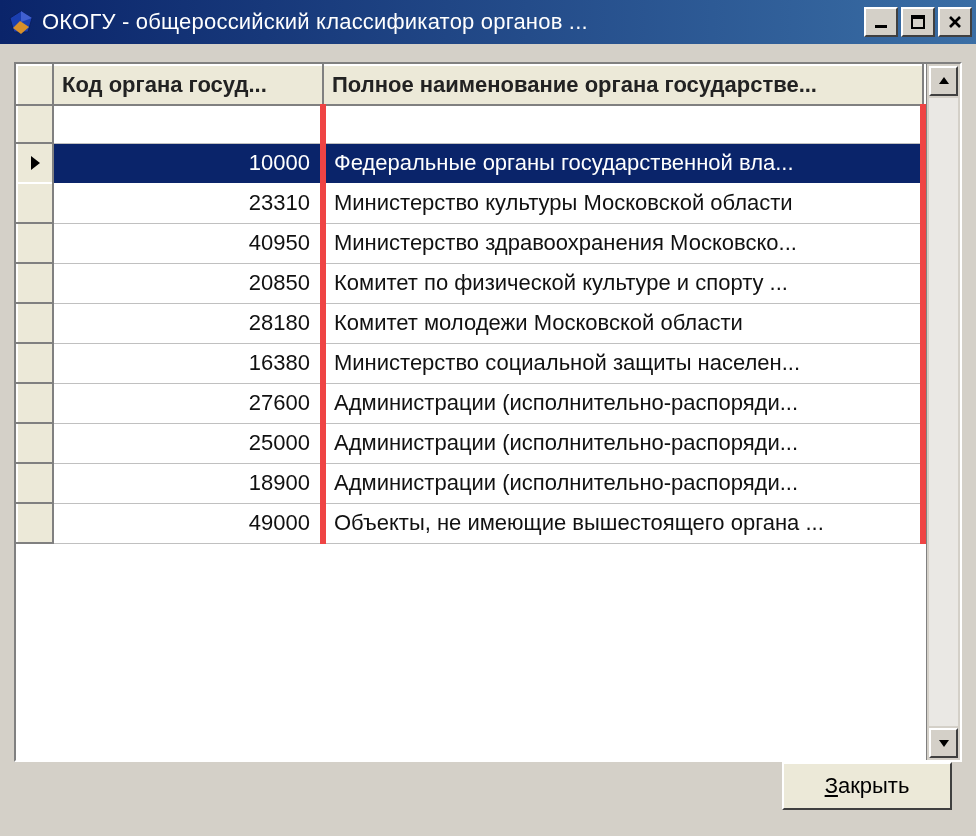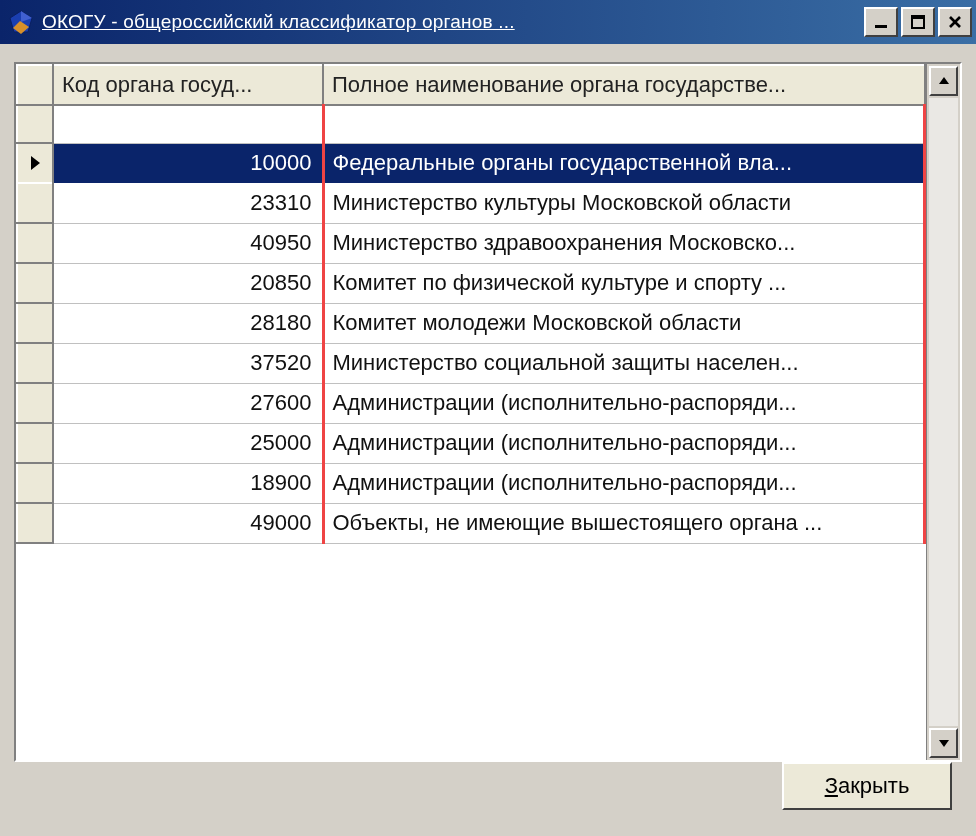--- a/index.html
+++ b/index.html
@@ -29,23 +29,22 @@
     margin: 0 6px 0 2px;
     display: inline-flex;
     align-items: center;
     justify-content: center;
   }
   .titlebar .title-text {
     flex: 1;
     white-space: nowrap;
     overflow: hidden;
     text-overflow: ellipsis;
-    font-size: 19px;
+    font-size: 22px;
     letter-spacing: 0.2px;
-    text-decoration: underline;
   }
   .titlebar .ctrls {
     display: flex;
     gap: 3px;
   }
   .win-btn {
     width: 34px; height: 30px;
     background: #d4d0c8;
     border: 2px solid;
     border-color: #ffffff #404040 #404040 #ffffff;
@@ -128,25 +127,25 @@
     text-overflow: ellipsis;
     vertical-align: middle;
     font-size: 22px;
   }
   thead th {
     background: #ece9d8;
     border: 2px solid;
     border-color: #ffffff #808080 #808080 #ffffff;
     text-align: left;
     color: #222;
-    font-weight: normal;
+    font-weight: bold;
   }
   thead th.gutter-h { background:#ece9d8; }
   tbody td {
-    border-right: 3px solid #ef4444;
+    border-right: 6px solid #ef4444;
     border-bottom: 1px solid #c0c0c0;
     color: #111;
   }
   tbody td.gutter {
     background: #ece9d8;
     border: 2px solid;
     border-color: #ffffff #808080 #808080 #ffffff;
     padding: 0;
     text-align: center;
   }
@@ -276,21 +275,21 @@
               <td class="code">20850</td>
               <td>Комитет по физической культуре и спорту ...</td>
             </tr>
             <tr>
               <td class="gutter"></td>
               <td class="code">28180</td>
               <td>Комитет молодежи Московской области</td>
             </tr>
             <tr>
               <td class="gutter"></td>
-              <td class="code">37520</td>
+              <td class="code">16380</td>
               <td>Министерство социальной защиты населен...</td>
             </tr>
             <tr>
               <td class="gutter"></td>
               <td class="code">27600</td>
               <td>Администрации (исполнительно-распоряди...</td>
             </tr>
             <tr>
               <td class="gutter"></td>
               <td class="code">25000</td>

